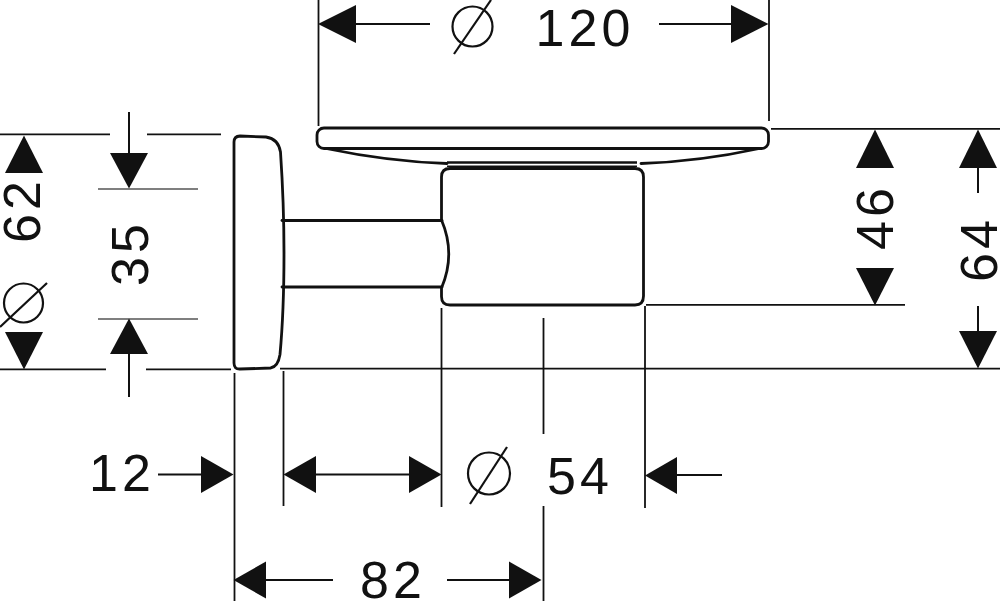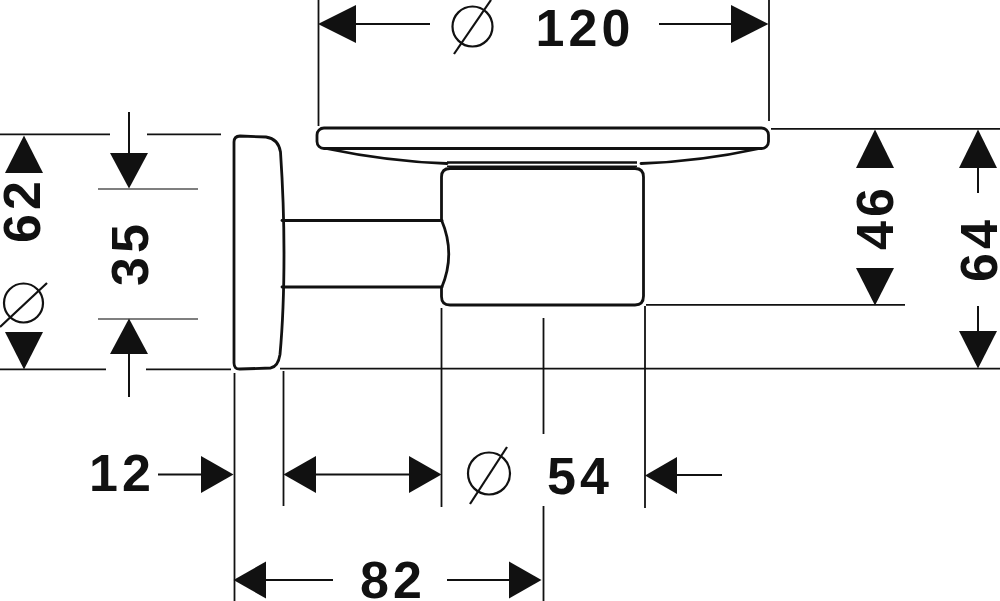--- a/index.html
+++ b/index.html
@@ -1,16 +1,16 @@
 <!DOCTYPE html>
 <html><head>
 <meta charset="utf-8">
 <style>
   html,body{margin:0;padding:0;background:#ffffff;}
-  .stage{width:1000px;height:601px;position:relative;background:#ffffff;overflow:hidden;font-weight:bold;}
+  .stage{width:1000px;height:601px;position:relative;background:#ffffff;overflow:hidden;}
   svg{display:block;}
   .dim-text{
     font-family:"Liberation Sans","DejaVu Sans",sans-serif;
     font-size:52px;
     letter-spacing:4px;
     fill:#111111;
   }
   .outline{stroke:#111111;fill:none;stroke-width:2.8;stroke-linejoin:round;stroke-linecap:round;}
   .thinline{stroke:#111111;fill:none;stroke-width:1.8;}
   .dimline{stroke:#111111;fill:none;stroke-width:2;}

